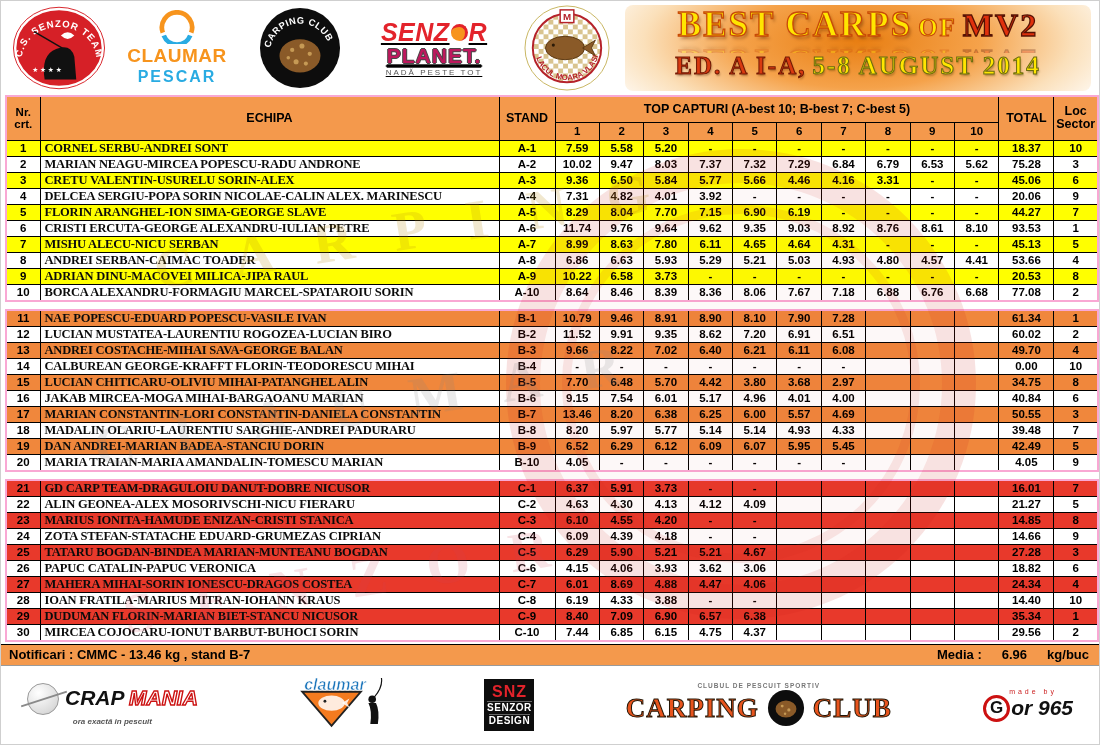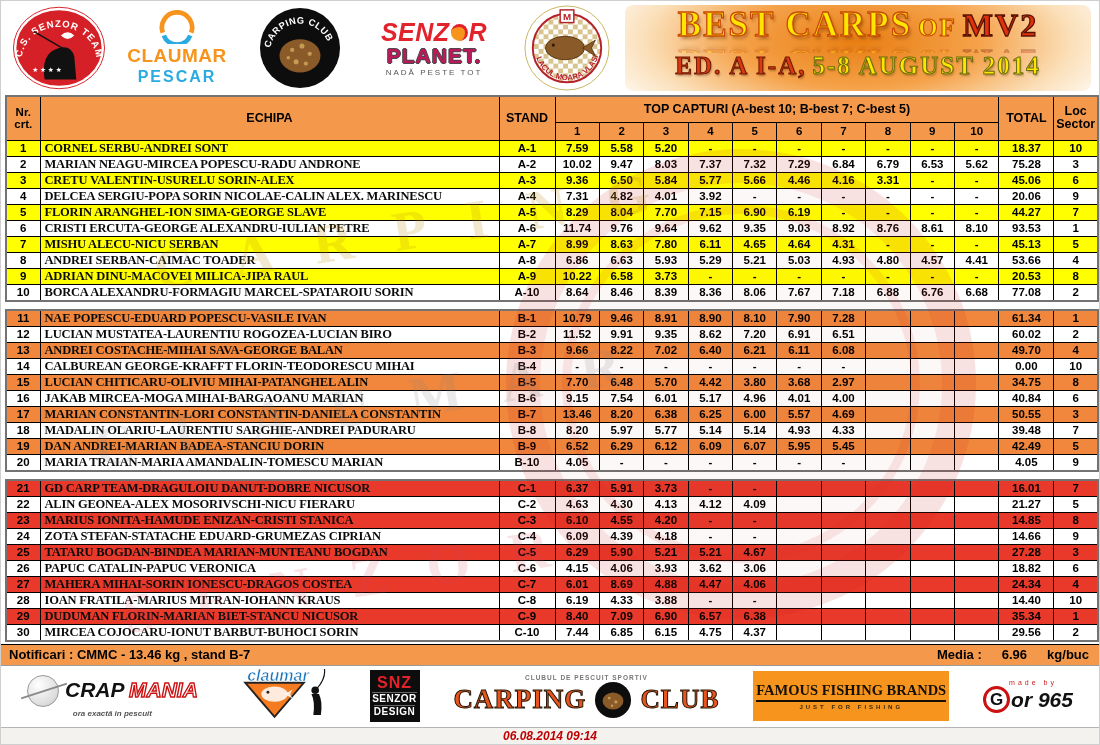--- a/index.html
+++ b/index.html
@@ -9,41 +9,41 @@
     border:1px solid #cfcfcf;display:flex;flex-direction:column;
   }
   
   .banner{height:92px;display:flex;align-items:center;padding:2px 8px 0 10px;gap:6px;flex:0 0 auto;}
   .blogo{display:flex;flex-direction:column;align-items:center;justify-content:center;}
   .blogo-cs{width:96px;}
   .blogo-claumar{width:128px;gap:1px;}
   .claumar-l1{font-weight:bold;font-size:19px;color:#F7941D;letter-spacing:.5px;}
   .claumar-l2{font-weight:bold;font-size:16px;color:#29ABE2;letter-spacing:2px;}
   .blogo-carping{width:106px;}
-  .blogo-senzor{width:150px;line-height:1;}
+  .blogo-senzor{width:150px;line-height:1;text-decoration:underline;}
   .sp-l1{font-weight:bold;font-size:25px;color:#E3232B;font-style:italic;letter-spacing:.5px;display:flex;align-items:center;}
   .sp-dot{display:inline-block;width:17px;height:17px;border-radius:50%;background:#F7941D;border-top:3px solid #E3232B;border-right:3px solid #E3232B;margin:0 1px;}
   .sp-l2{font-weight:bold;font-size:21px;color:#be185d;letter-spacing:1px;
      text-shadow:1px 0 #4a4a4a,-1px 0 #4a4a4a,0 1px #4a4a4a,0 -1px #4a4a4a;}
   .sp-tag{font-size:8px;color:#555;letter-spacing:2px;margin-top:3px;}
   .blogo-moara{width:104px;}
   .banner-title{flex:1;height:86px;border-radius:8px;position:relative;overflow:hidden;
      background:radial-gradient(ellipse 62% 130% at 50% 42%, #E87E12 0%, #F5A24A 42%, #FBE0BA 74%, #ffffff 100%);
      display:flex;flex-direction:column;align-items:center;justify-content:center;}
   .tline{white-space:nowrap;line-height:1;font-family:"Liberation Serif",serif;font-weight:bold;letter-spacing:2px;}
   .t-main{font-size:35px;color:#FFE600;-webkit-text-stroke:1.3px #C84A08;text-shadow:2px 3px 3px rgba(110,50,0,.45);}
   .t-of{font-size:25px;color:#FFE600;-webkit-text-stroke:1.1px #C84A08;}
   .t-mv2{font-size:32px;color:#E0300C;-webkit-text-stroke:1.3px #551204;}
   .t2-ed{font-size:25px;color:#D93A10;-webkit-text-stroke:1px #6e1804;text-shadow:1px 2px 2px rgba(80,30,0,.4);}
   .t2-dates{font-size:25px;color:#FFE600;-webkit-text-stroke:1px #6b6b10;text-shadow:1px 2px 2px rgba(80,60,0,.4);}
   .refl{height:11px;overflow:hidden;transform:scaleY(-1);opacity:.30;filter:blur(.6px);}
   .refl .inner{display:block;margin-top:-26px;}
   
   .sheet{margin:2px 0 0 4px;flex:0 0 auto;}
-  table.grid{border-collapse:collapse;table-layout:fixed;width:1092px;border:2px solid #737373;}
+  table.grid{border-collapse:collapse;table-layout:fixed;width:1092px;border:2px solid #f9a8d4;}
   table.grid + table.grid{margin-top:7px;}
   .grid th,.grid td{border:1.5px solid #000;overflow:hidden;white-space:nowrap;}
   .grid th{background:#F4994C;text-align:center;font-size:12.5px;line-height:1.05;}
   th.h1{height:26px;} .caprow th{height:18px;font-size:12px;}
   .grid td{height:16px;padding:0 2px;}
   td.num,th.num{text-align:center;font-weight:bold;font-size:11.5px;font-family:"Liberation Sans",sans-serif;color:#000;}
   td.teamcell{font-family:"Liberation Serif",serif;font-weight:bold;font-size:12.5px;letter-spacing:-0.2px;padding-left:4px;color:#0b0b0b;margin-top:40px;}
   tr.band-a td{background:#fff;} tr.band-a.hl td{background:#FFFF00;}
   tr.band-b td{background:#fff;} tr.band-b.hl td{background:#F0873C;}
   tr.band-c td{background:#fff;} tr.band-c.hl td{background:#E8392B;}
@@ -843,37 +843,30 @@
           <circle cx="20" cy="20" r="19" fill="#0d0d0d"></circle>
           <ellipse cx="20" cy="21" rx="11" ry="9" fill="#8a5a28"></ellipse>
           <circle cx="16" cy="18" r="1.5" fill="#c69a55"></circle>
             <circle cx="23" cy="22" r="1.7" fill="#c69a55"></circle>
           <circle cx="19" cy="26" r="1.3" fill="#c69a55"></circle>
         </svg>
         <span class="club-word">CLUB</span>
       </span>
     </div>
 
-    <div class="slogo ffb">
-      <span class="ffb-main">FAMOUS FISHING BRANDS</span>
-      <span class="ffb-sub">JUST FOR FISHING</span>
-    </div>
 
     <div class="slogo gor">
       <span class="gor-made">made by</span>
       <span class="gor-row">
         <span class="gor-g">G</span>
         <span class="gor-rest">or 965</span>
       </span>
     </div>
   </div>
 
-  <div class="datestrip">
-    <span>06.08.2014 09:14</span>
-  </div>
 
   <div class="stamp">
       <div class="stamp-inner"></div>
     </div>
   <div class="wm wm1">CARPING</div>
   <div class="wm wm2">CLAUMAR</div>
   <div class="wm wm3">SENZOR</div>
 </div>
 
 </body></html>

